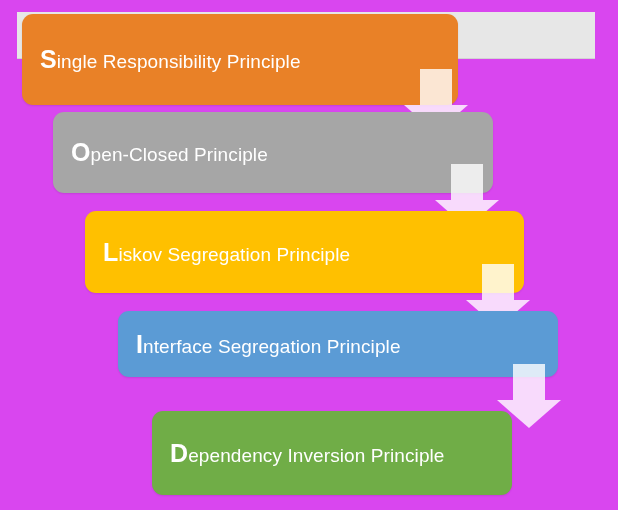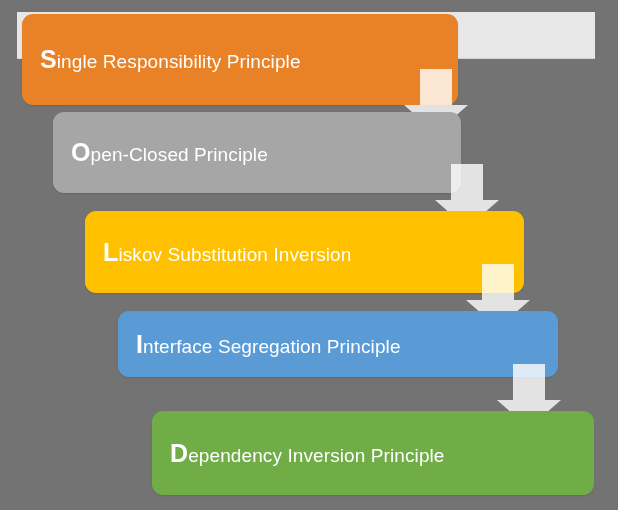--- a/index.html
+++ b/index.html
@@ -8,21 +8,21 @@
     padding: 0;
     background: #ffffff;
   }
   body {
     font-family: "Liberation Sans", sans-serif;
   }
   #canvas {
     position: relative;
     width: 618px;
     height: 510px;
-    background: #737373;
+    background: #d946ef;
     overflow: hidden;
   }
 
   
   .backdrop {
     position: absolute;
     background: #E7E7E7;
     border-bottom: 1px solid #D2D2D2;
   }
 
@@ -87,52 +87,52 @@
     <div class="bar-label">
       <span class="initial">S</span><span>ingle Responsibility Principle</span>
     </div>
   </div>
 
   <div class="arrow" style="left:404px; top:69px;">
     <div class="shaft"></div>
     <div class="head"></div>
   </div>
 
-  <div class="bar" style="left:53px; top:112px; width:408px; height:81px; background:#A6A6A6;">
+  <div class="bar" style="left:53px; top:112px; width:440px; height:81px; background:#A6A6A6;">
     <div class="bar-label">
       <span class="initial">O</span><span>pen-Closed Principle</span>
     </div>
   </div>
 
   <div class="arrow" style="left:435px; top:164px;">
     <div class="shaft"></div>
     <div class="head"></div>
   </div>
 
   <div class="bar" style="left:85px; top:211px; width:439px; height:82px; background:#FFC000;">
     <div class="bar-label">
-      <span class="initial">L</span><span>iskov Substitution Inversion</span>
+      <span class="initial">L</span><span>iskov Segregation Principle</span>
     </div>
   </div>
 
   <div class="arrow" style="left:466px; top:264px;">
     <div class="shaft"></div>
     <div class="head"></div>
   </div>
 
   <div class="bar" style="left:118px; top:311px; width:440px; height:66px; background:#5B9BD5;">
     <div class="bar-label">
       <span class="initial">I</span><span>nterface Segregation Principle</span>
     </div>
   </div>
 
   <div class="arrow" style="left:497px; top:364px;">
     <div class="shaft"></div>
     <div class="head"></div>
   </div>
 
-  <div class="bar" style="left:152px; top:411px; width:442px; height:84px; background:#70AD47;">
+  <div class="bar" style="left:152px; top:411px; width:360px; height:84px; background:#70AD47;">
     <div class="bar-label">
       <span class="initial">D</span><span>ependency Inversion Principle</span>
     </div>
   </div>
 
 </div>
 
 </body></html>

